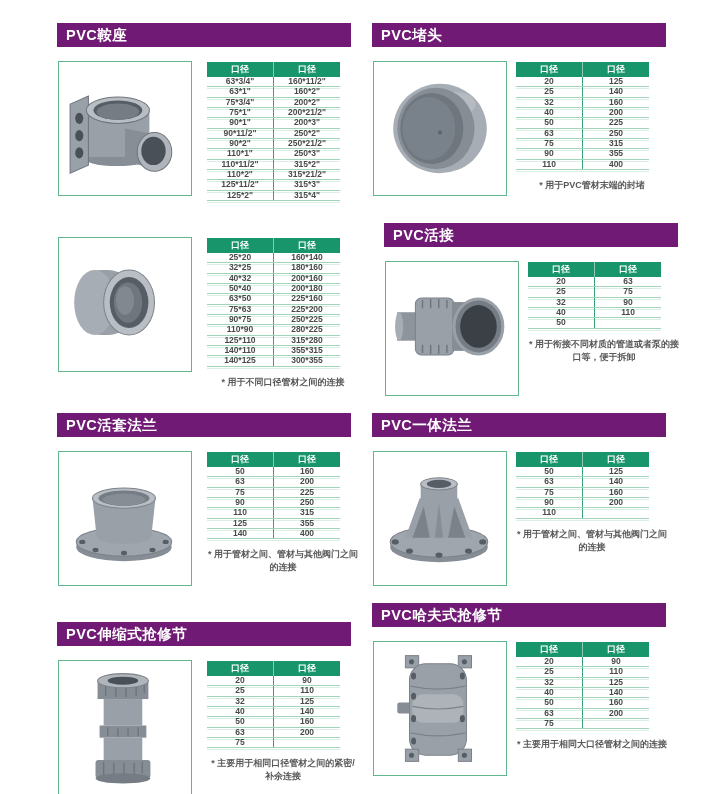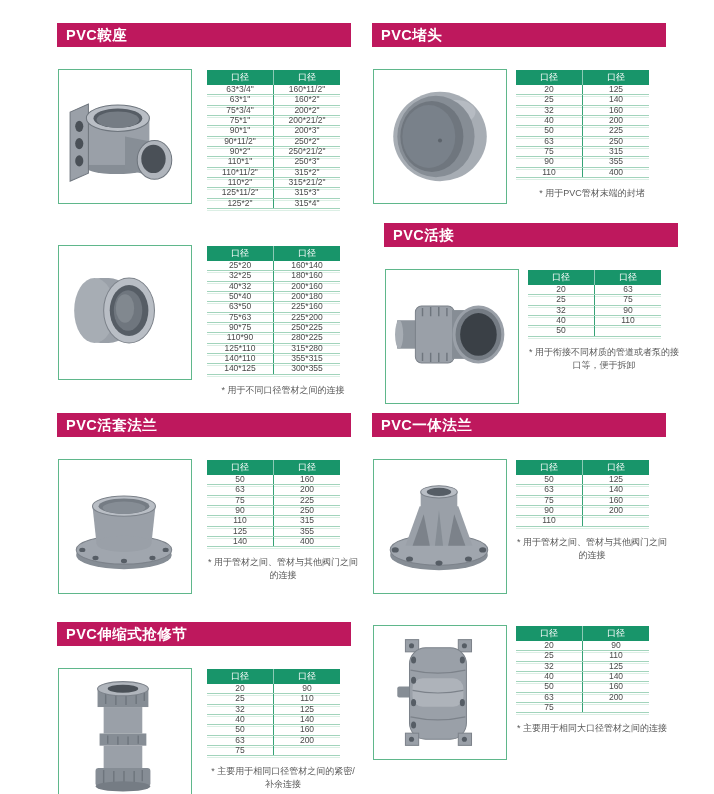--- a/index.html
+++ b/index.html
@@ -12,24 +12,24 @@
   .section{position:absolute;width:294px;height:180px;}
   .section:nth-of-type(1){left:57px;top:23px;}
   .section:nth-of-type(2){left:372px;top:23px;}
   .section:nth-of-type(3){left:57px;top:223px;}
   .section:nth-of-type(4){left:384px;top:223px;}
   .section:nth-of-type(5){left:57px;top:413px;}
   .section:nth-of-type(6){left:372px;top:413px;}
   .section:nth-of-type(7){left:57px;top:622px;}
   .section:nth-of-type(8){left:372px;top:603px;}
   .bar{
-    background:#be185d;color:#fff;height:24px;line-height:24px;
+    background:#701a75;color:#fff;height:24px;line-height:24px;
     padding-left:9px;font-size:14.5px;font-weight:bold;letter-spacing:.5px;
   }
-  .content{position:relative;margin-top:22px;height:146px;}
+  .content{position:relative;margin-top:14px;height:146px;font-weight:bold;}
   .imgbox{
     position:absolute;left:1px;top:0;width:122px;height:123px;
     border:1px solid #5fb78b;background:#fff;padding:5px;
   }
   .imgbox svg{width:100%;height:100%;display:block;}
   .right{position:absolute;left:150px;top:1px;width:152px;}
   .section:nth-of-type(even) .right{left:144px;}
   .spec-table{width:133px;}
   .thead{display:flex;background:#18956a;height:15px;}
   .th{
@@ -503,20 +503,23 @@
                 <div class="tcell"></div>
               </div>
             </div>
         </div>
         <div class="note">* 主要用于相同口径管材之间的紧密/补余连接</div>
       </div>
     </div>
   </div>
 
   <div class="section">
+    <div class="bar">
+      <span>PVC哈夫式抢修节</span>
+    </div>
     <div class="content">
       <div class="imgbox">
         <svg viewBox="0 0 120 120">
           <rect x="26" y="8" width="13" height="12" fill="#9aa0a8" stroke="#7c828a"></rect>
           <rect x="78" y="8" width="13" height="12" fill="#9aa0a8" stroke="#7c828a"></rect>
           <circle cx="32" cy="14" r="2.5" fill="#565d65"></circle>
           <circle cx="84" cy="14" r="2.5" fill="#565d65"></circle>
           <rect x="18" y="54" width="14" height="11" rx="2" fill="#868d95"></rect>
           <rect x="30" y="16" width="56" height="90" rx="16" fill="#9aa0a8" stroke="#7c828a"></rect>
           <rect x="33" y="46" width="50" height="28" rx="10" fill="#aeb3ba"></rect>

